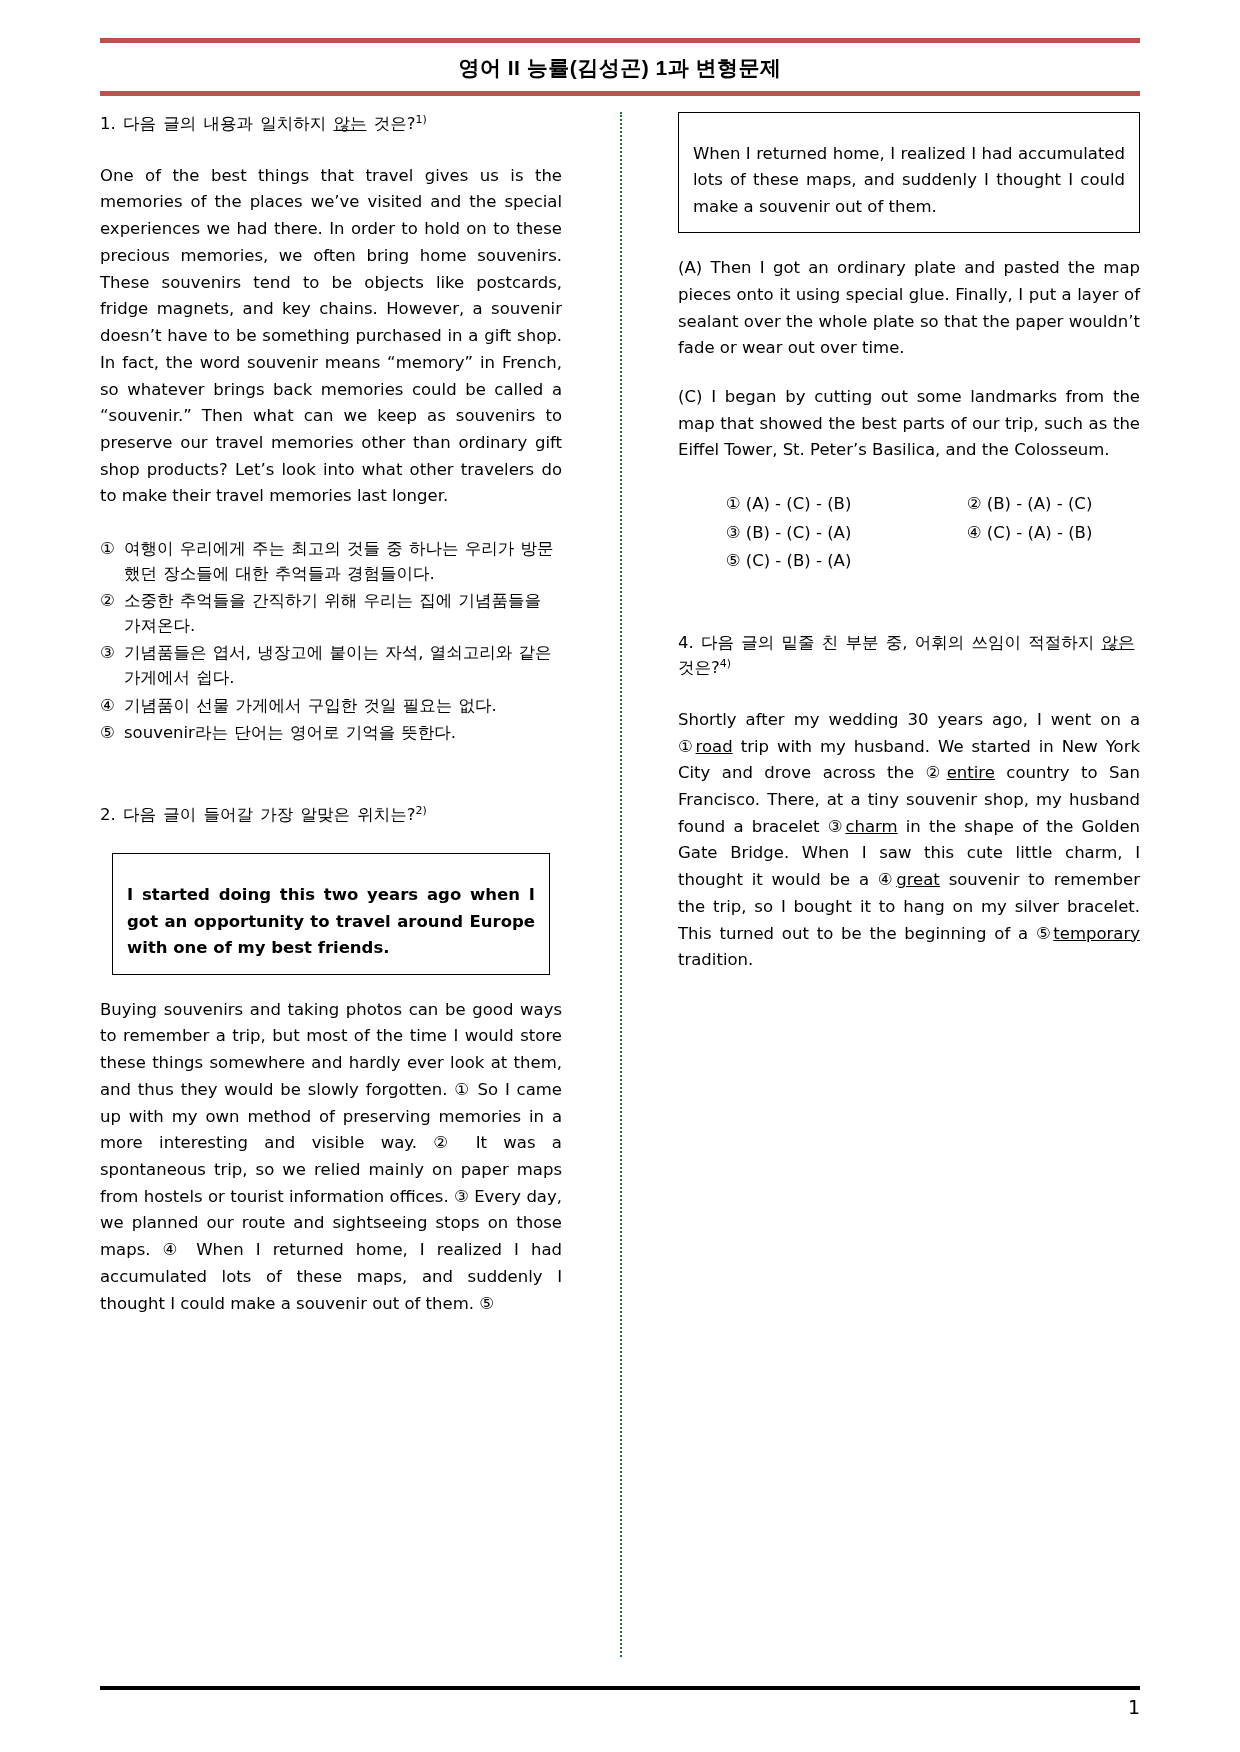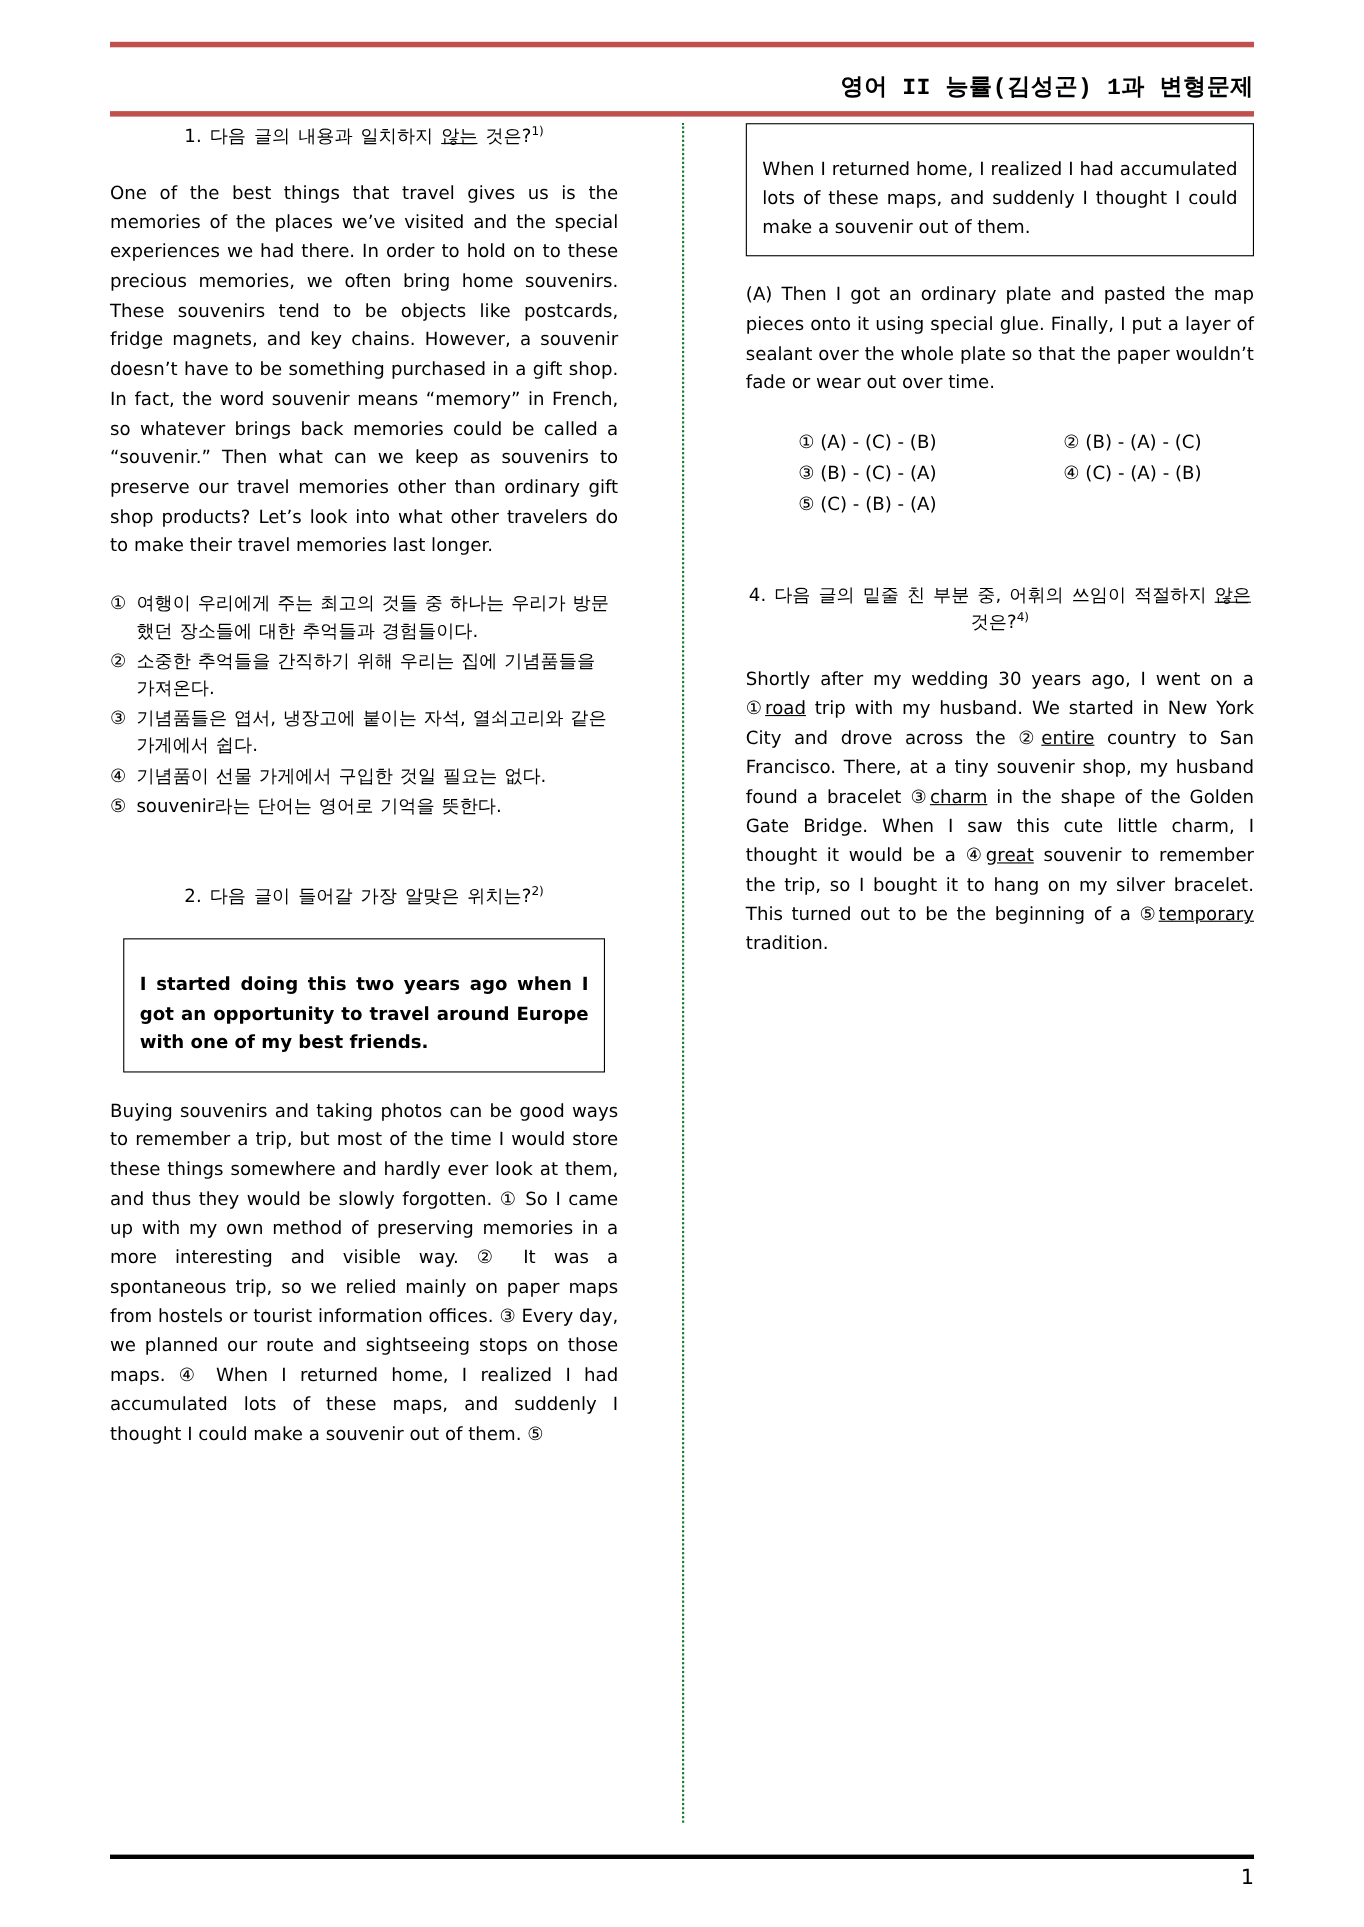--- a/index.html
+++ b/index.html
@@ -24,26 +24,26 @@
     left: 100px;
     right: 100px;
     top: 38px;
   }
   .rule-red {
     height: 5px;
     background: #c0504d;
     width: 100%;
   }
   .doc-title {
-    text-align: right;
-    font-family: Liberation Mono, monospace;
+    text-align: center;
+    font-family: Liberation Sans, sans-serif;
     font-weight: 700;
     font-size: 21px;
     letter-spacing: 0.5px;
-    padding: 21px 0 9px 0;
+    padding: 11px 0 9px 0;
     white-space: nowrap;
   }
 
   
   .columns {
     position: absolute;
     left: 100px;
     top: 112px;
     width: 1040px;
     height: 1545px;
@@ -68,21 +68,20 @@
     bottom: 0;
     border-left: 2px dotted #157a2e;
   }
 
   
   .q-head {
     font-size: 16.5px;
     line-height: 1.5;
     margin: 0 0 26px 0;
     word-spacing: 2px;
-    text-align: center;
   }
   .q-head .u { text-decoration: underline; }
   .sup {
     font-size: 11px;
     vertical-align: super;
     line-height: 0;
   }
 
   .passage {
     font-size: 16.5px;
@@ -215,20 +214,21 @@
 
     </div>
 
     <div class="col-divider"></div>
 
     <div class="col col-right">
 
       <div>
         <div class="boxed">When I returned home, I realized I had accumulated lots of these maps, and suddenly I thought I could make a souvenir out of them.</div>
         <div class="passage">(A) Then I got an ordinary plate and pasted the map pieces onto it using special glue. Finally, I put a layer of sealant over the whole plate so that the paper wouldn’t fade or wear out over time.</div>
+        <div class="passage">(C) I began by cutting out some landmarks from the map that showed the best parts of our trip, such as the Eiffel Tower, St. Peter’s Basilica, and the Colosseum.</div>
         <div class="choices-grid">
           <div class="cell">① (A) - (C) - (B)</div>
           <div class="cell">② (B) - (A) - (C)</div>
           <div class="cell">③ (B) - (C) - (A)</div>
           <div class="cell">④ (C) - (A) - (B)</div>
           <div class="cell wide">⑤ (C) - (B) - (A)</div>
         </div>
       </div>
 
       <div class="gap-lg"></div>

